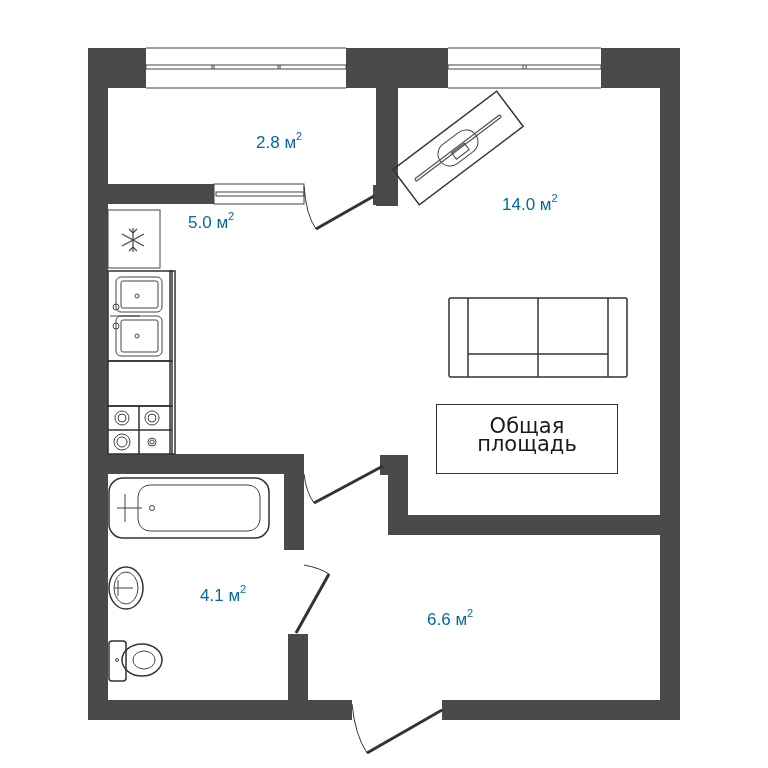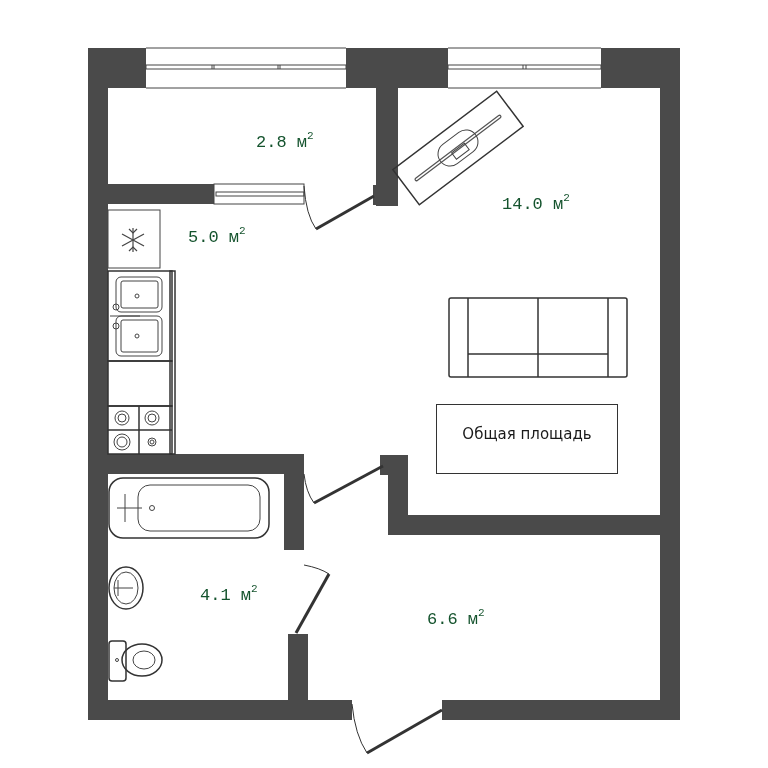--- a/index.html
+++ b/index.html
@@ -3,24 +3,24 @@
 <meta charset="utf-8">
 <style>
   html, body { margin:0; padding:0; background:#ffffff; }
   body { width:768px; height:768px; position:relative; overflow:hidden; font-family:"DejaVu Sans", sans-serif; }
   #plan { position:absolute; left:0; top:0; }
   .wall { fill:#4a4a4a; }
   .line { stroke:#333; fill:none; stroke-width:1.5; }
   .thin { stroke:#444; fill:none; stroke-width:1; }
   .door { stroke:#333; stroke-width:3; fill:none; }
   .arc { stroke:#333; stroke-width:1; fill:none; }
-  .label { position:absolute; font-family:Liberation Mono, monospace; font-size:17px; color:#14532d; white-space:nowrap; }
+  .label { position:absolute; font-family:Liberation Sans, sans-serif; font-size:17px; color:#0369a1; white-space:nowrap; }
   .label sup { font-size:11px; vertical-align:top; position:relative; top:-3px; }
   .total-box { position:absolute; left:436px; top:404px; width:182px; height:70px; border:1px solid #333; background:#fff; box-sizing:border-box; text-align:center; }
-  .total-box .t1 { font-size:15px; line-height:18px; margin-top:20px; color:#1a1a1a; }
+  .total-box .t1 { font-size:21px; line-height:18px; margin-top:12px; color:#1a1a1a; }
   .total-box .t2 { font-size:17px; line-height:18px; color:#1a1a1a; }
   .total-box sup { font-size:11px; vertical-align:top; position:relative; top:-3px; }
 </style>
 </head>
 <body>
 
 <svg id="plan" width="768" height="768" viewBox="0 0 768 768">
 
   <g>
 
@@ -163,21 +163,21 @@
     <rect class="line" x="109" y="641" width="17" height="40" rx="3"></rect>
     <ellipse class="line" cx="142" cy="660" rx="20" ry="16"></ellipse>
     <ellipse class="thin" cx="144" cy="660" rx="11" ry="9"></ellipse>
     <circle class="thin" cx="117" cy="660" r="1.5"></circle>
   </g>
 </svg>
 
 <div class="label" style="left:256px;top:133px;">
   <span>2.8</span>&nbsp;<span>м</span><sup>2</sup>
 </div>
-<div class="label" style="left:188px;top:228px;">
+<div class="label" style="left:188px;top:213px;">
   <span>5.0</span>&nbsp;<span>м</span><sup>2</sup>
 </div>
 <div class="label" style="left:502px;top:195px;">
   <span>14.0</span>&nbsp;<span>м</span><sup>2</sup>
 </div>
 <div class="label" style="left:200px;top:586px;">
   <span>4.1</span>&nbsp;<span>м</span><sup>2</sup>
 </div>
 <div class="label" style="left:427px;top:610px;">
   <span>6.6</span>&nbsp;<span>м</span><sup>2</sup>

